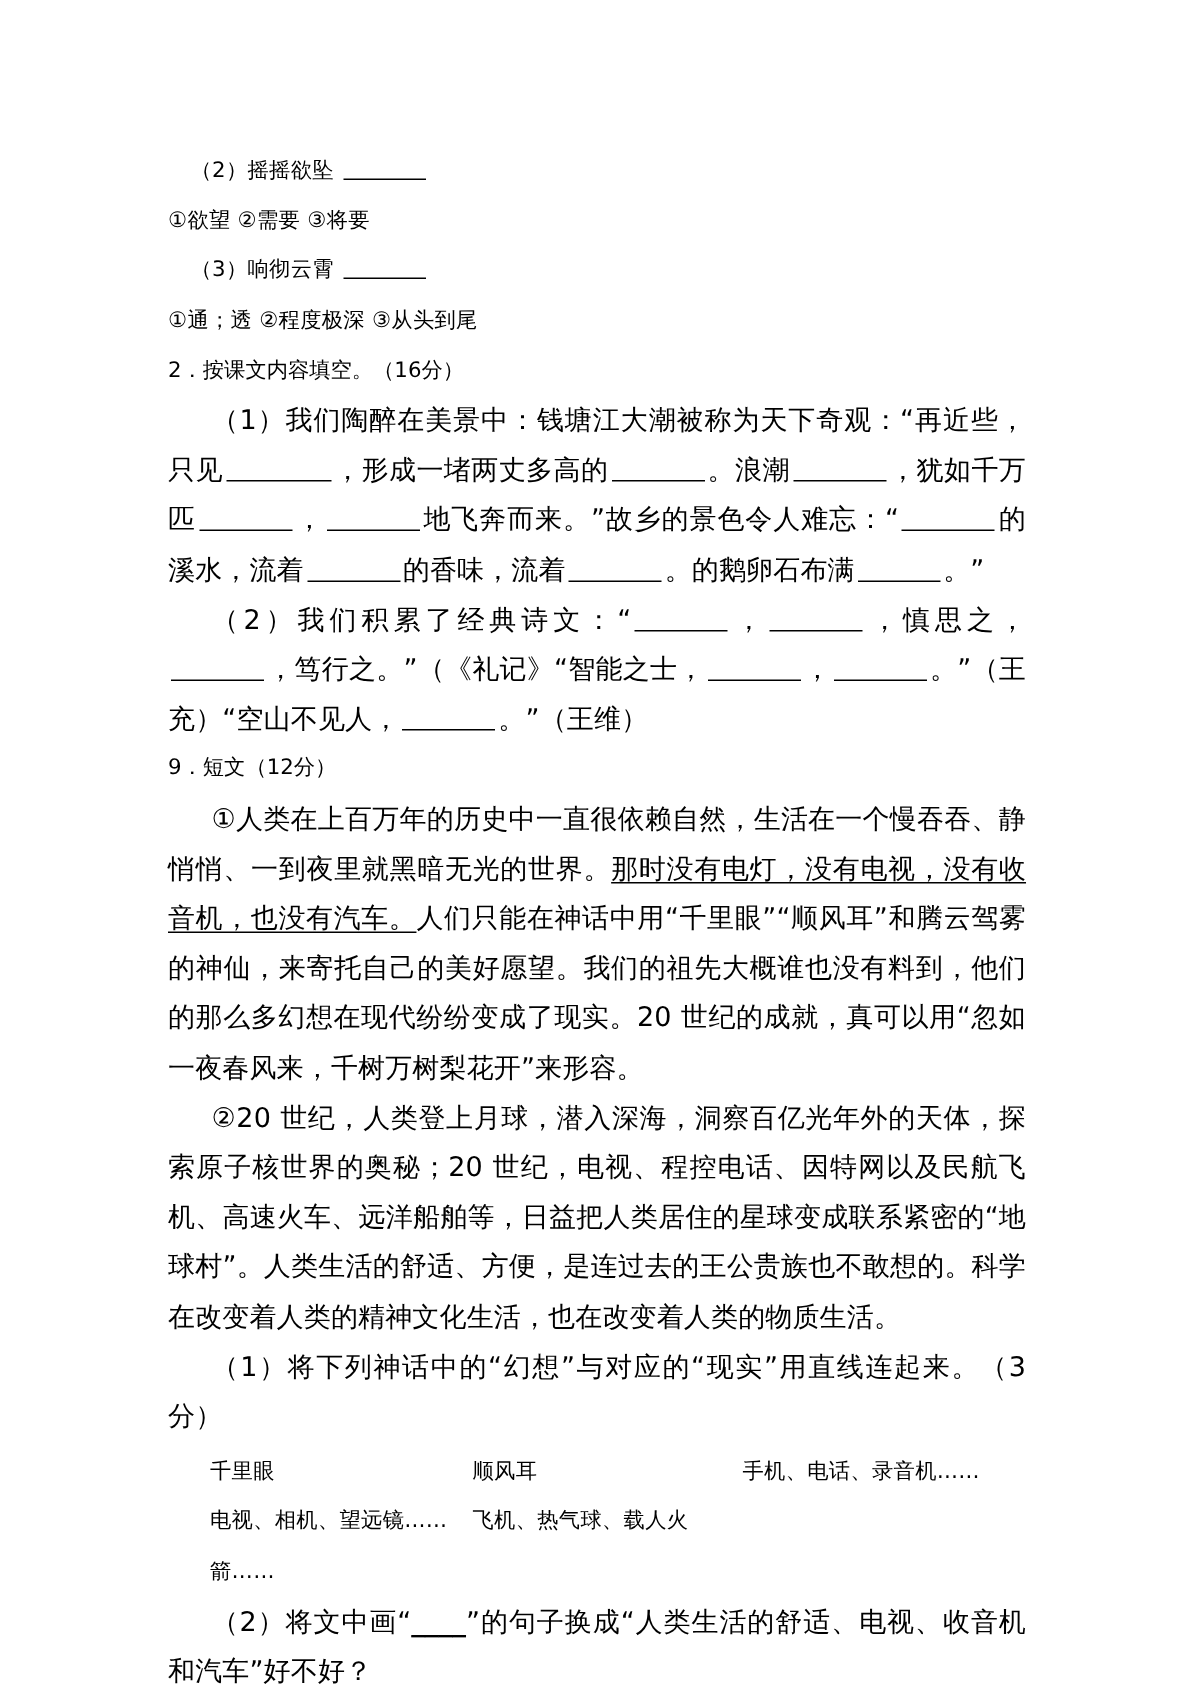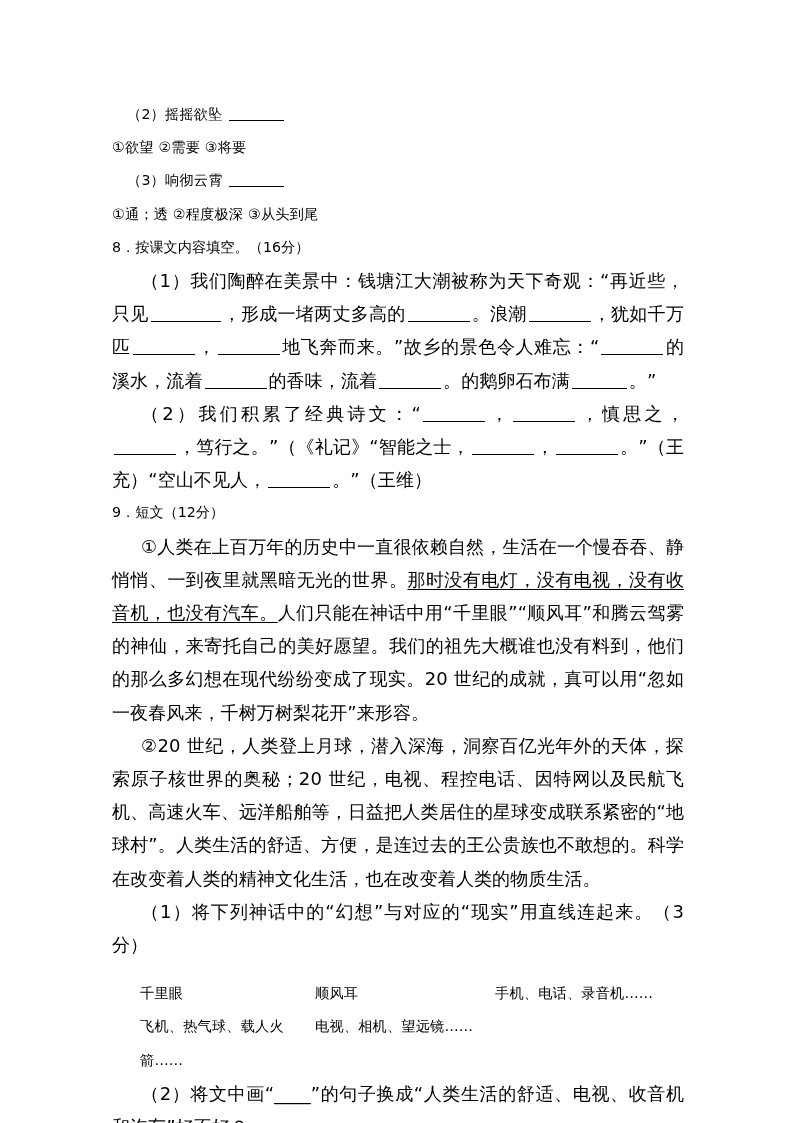--- a/index.html
+++ b/index.html
@@ -76,21 +76,21 @@
     text-decoration: underline;
     text-underline-offset: 3px;
     text-decoration-thickness: 1.2px;
   }
 
   
   .match {
     display: grid;
     grid-template-columns: 175px 180px 1fr;
     padding-left: 28px;
-    margin-top: 16px;
+    margin-top: 4px;
   }
   .match .cell {
     font-size: 14.2px;
     line-height: 33.2px;
     letter-spacing: 0.2px;
   }
 
   
   .answer-rule {
     margin-left: 28px;
@@ -113,21 +113,21 @@
 
     <div class="line">①欲望    ②需要    ③将要</div>
 
     <div class="line indent1">
       <span>（3）响彻云霄</span>
       <span class="blank b-m"></span>
     </div>
 
     <div class="line">①通；透    ②程度极深    ③从头到尾</div>
 
-    <div class="qhead">8．按课文内容填空。（16分）</div>
+    <div class="qhead">2．按课文内容填空。（16分）</div>
 
     <div class="para indent2">
       <span>（1）</span><span>我们陶醉在美景中：钱塘江大潮被称为天下奇观：“再近些，只见</span><span class="blank b-xl"></span><span>，形成一堵两丈多高的</span><span class="blank b-l"></span><span>。浪潮</span><span class="blank b-l"></span><span>，犹如千万匹</span><span class="blank b-l"></span><span>，</span><span class="blank b-l"></span><span>地飞奔而来。”故乡的景色令人难忘：“</span><span class="blank b-l"></span><span>的溪水，流着</span><span class="blank b-l"></span><span>的香味，流着</span><span class="blank b-l"></span><span>。的鹅卵石布满</span><span class="blank b-m"></span><span>。”</span>
     </div>
 
     <div class="para indent2">
       <span>（2）</span><span>我们积累了经典诗文：“</span><span class="blank b-l"></span><span>，</span><span class="blank b-l"></span><span>，慎思之，</span><span class="blank b-l"></span><span>，笃行之。”（《礼记》</span><span>“智能之士，</span><span class="blank b-l"></span><span>，</span><span class="blank b-l"></span><span>。”（王充）“空山不见人，</span><span class="blank b-l"></span><span>。”（王维）</span>
     </div>
 
     <div class="qhead">9．短文（12分）</div>
@@ -141,22 +141,22 @@
       <span>②</span><span>20 世纪，人类登上月球，潜入深海，洞察百亿光年外的天体，探索原子核世界的奥秘；20 世纪，电视、程控电话、因特网以及民航飞机、高速火车、远洋船舶等，日益把人类居住的星球变成联系紧密的“地球村”。人类生活的舒适、方便，是连过去的王公贵族也不敢想的。科学在改变着人类的精神文化生活，也在改变着人类的物质生活。</span>
     </div>
 
     <div class="para indent2">（1）将下列神话中的“幻想”与对应的“现实”用直线连起来。（3分）</div>
 
     <div class="match">
       <div class="cell">千里眼</div>
       <div class="cell">顺风耳</div>
 
       <div class="cell">手机、电话、录音机……</div>
+      <div class="cell">电视、相机、望远镜……</div>
       <div class="cell">飞机、热气球、载人火</div>
-      <div class="cell">电视、相机、望远镜……</div>
 
       <div class="cell"></div>
       <div class="cell">箭……</div>
       <div class="cell"></div>
     </div>
 
     <div class="para indent2">
       <span>（2）将文中画“</span><span class="uline">____</span><span>”的句子换成“人类生活的舒适、电视、收音机和汽车”好不好？</span>
     </div>
     <div class="line">为什么？（3分）</div>

